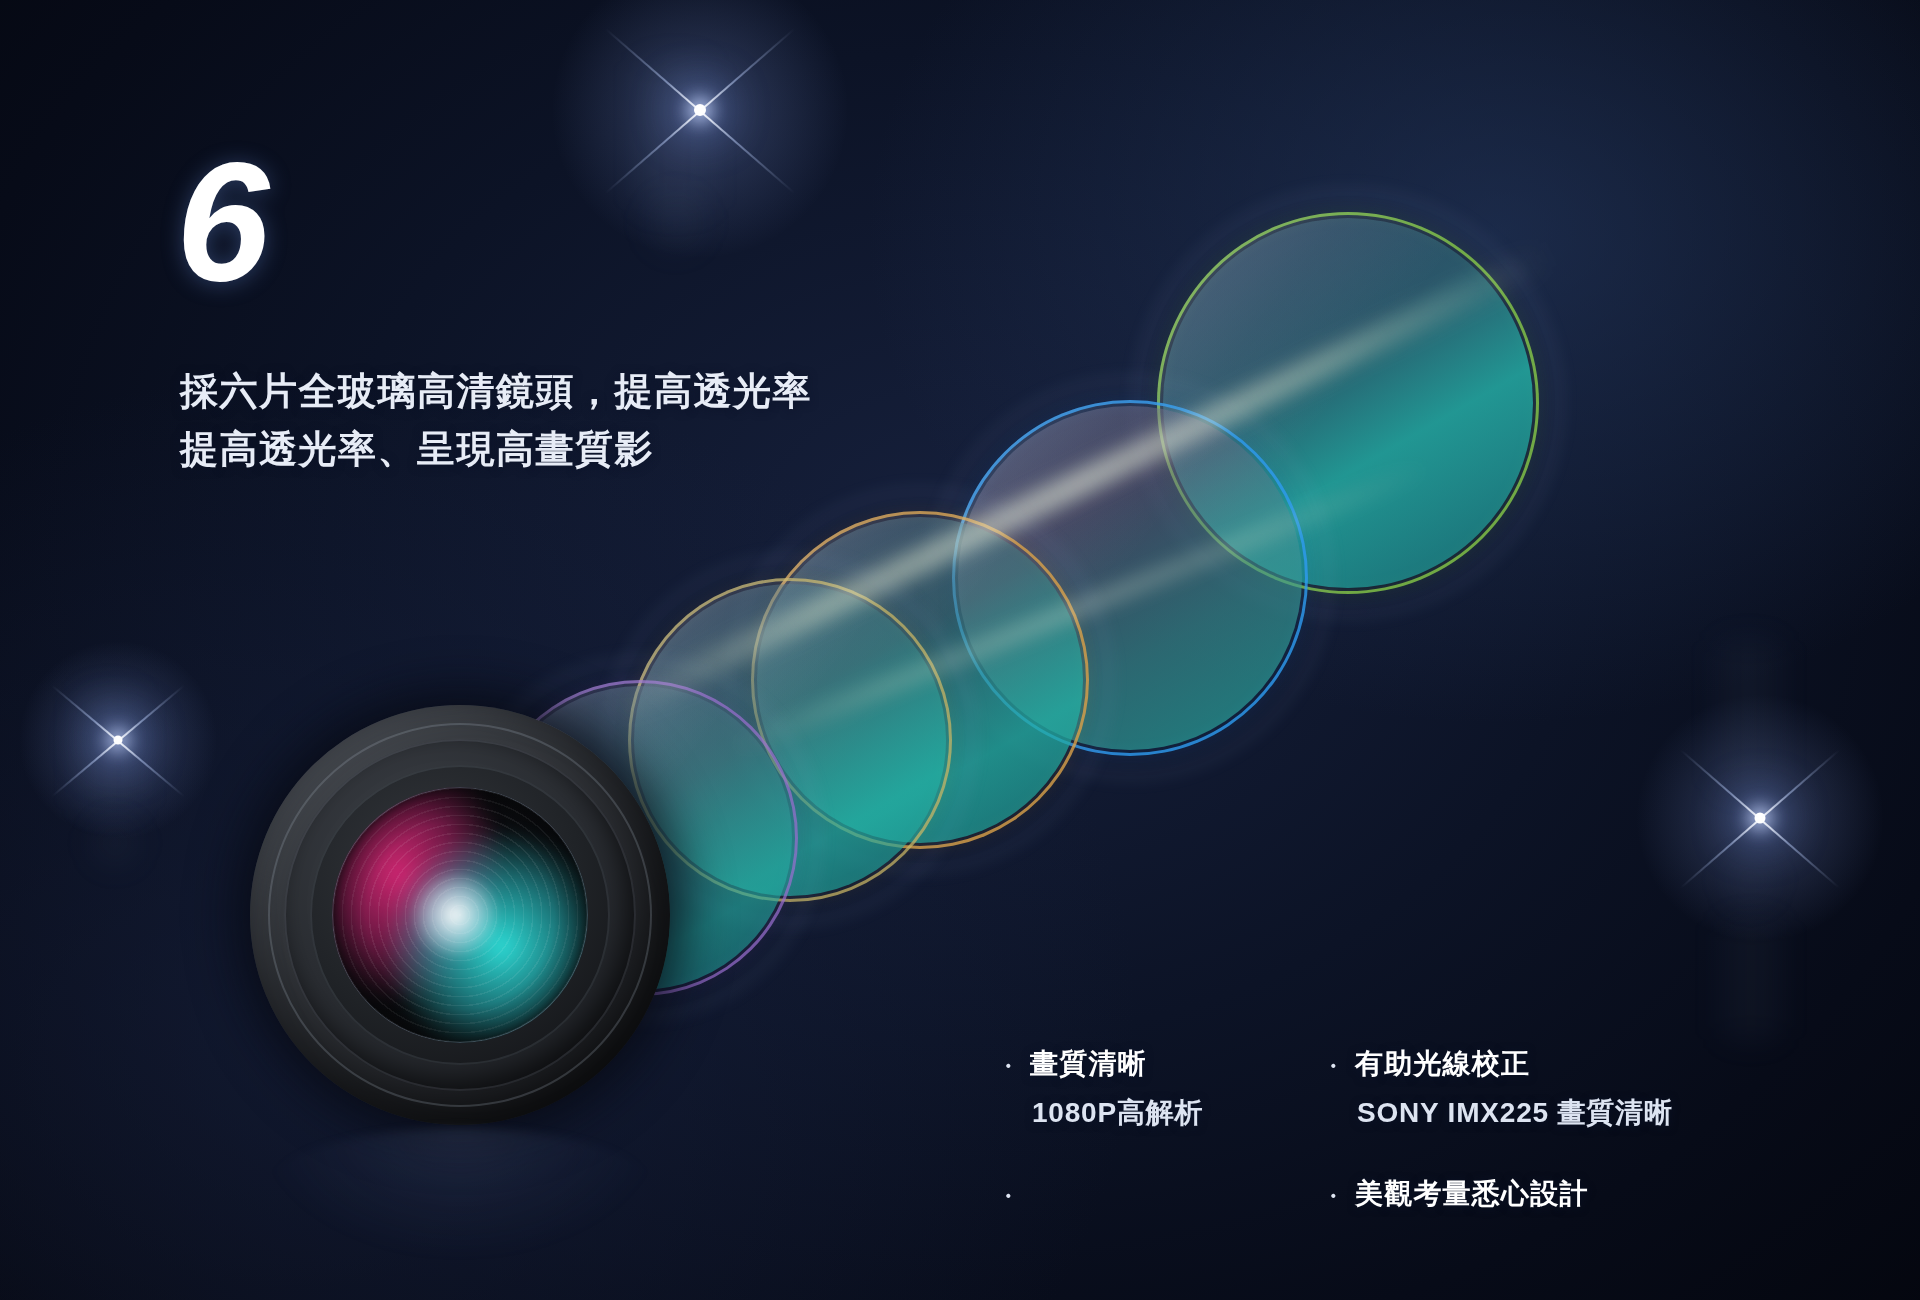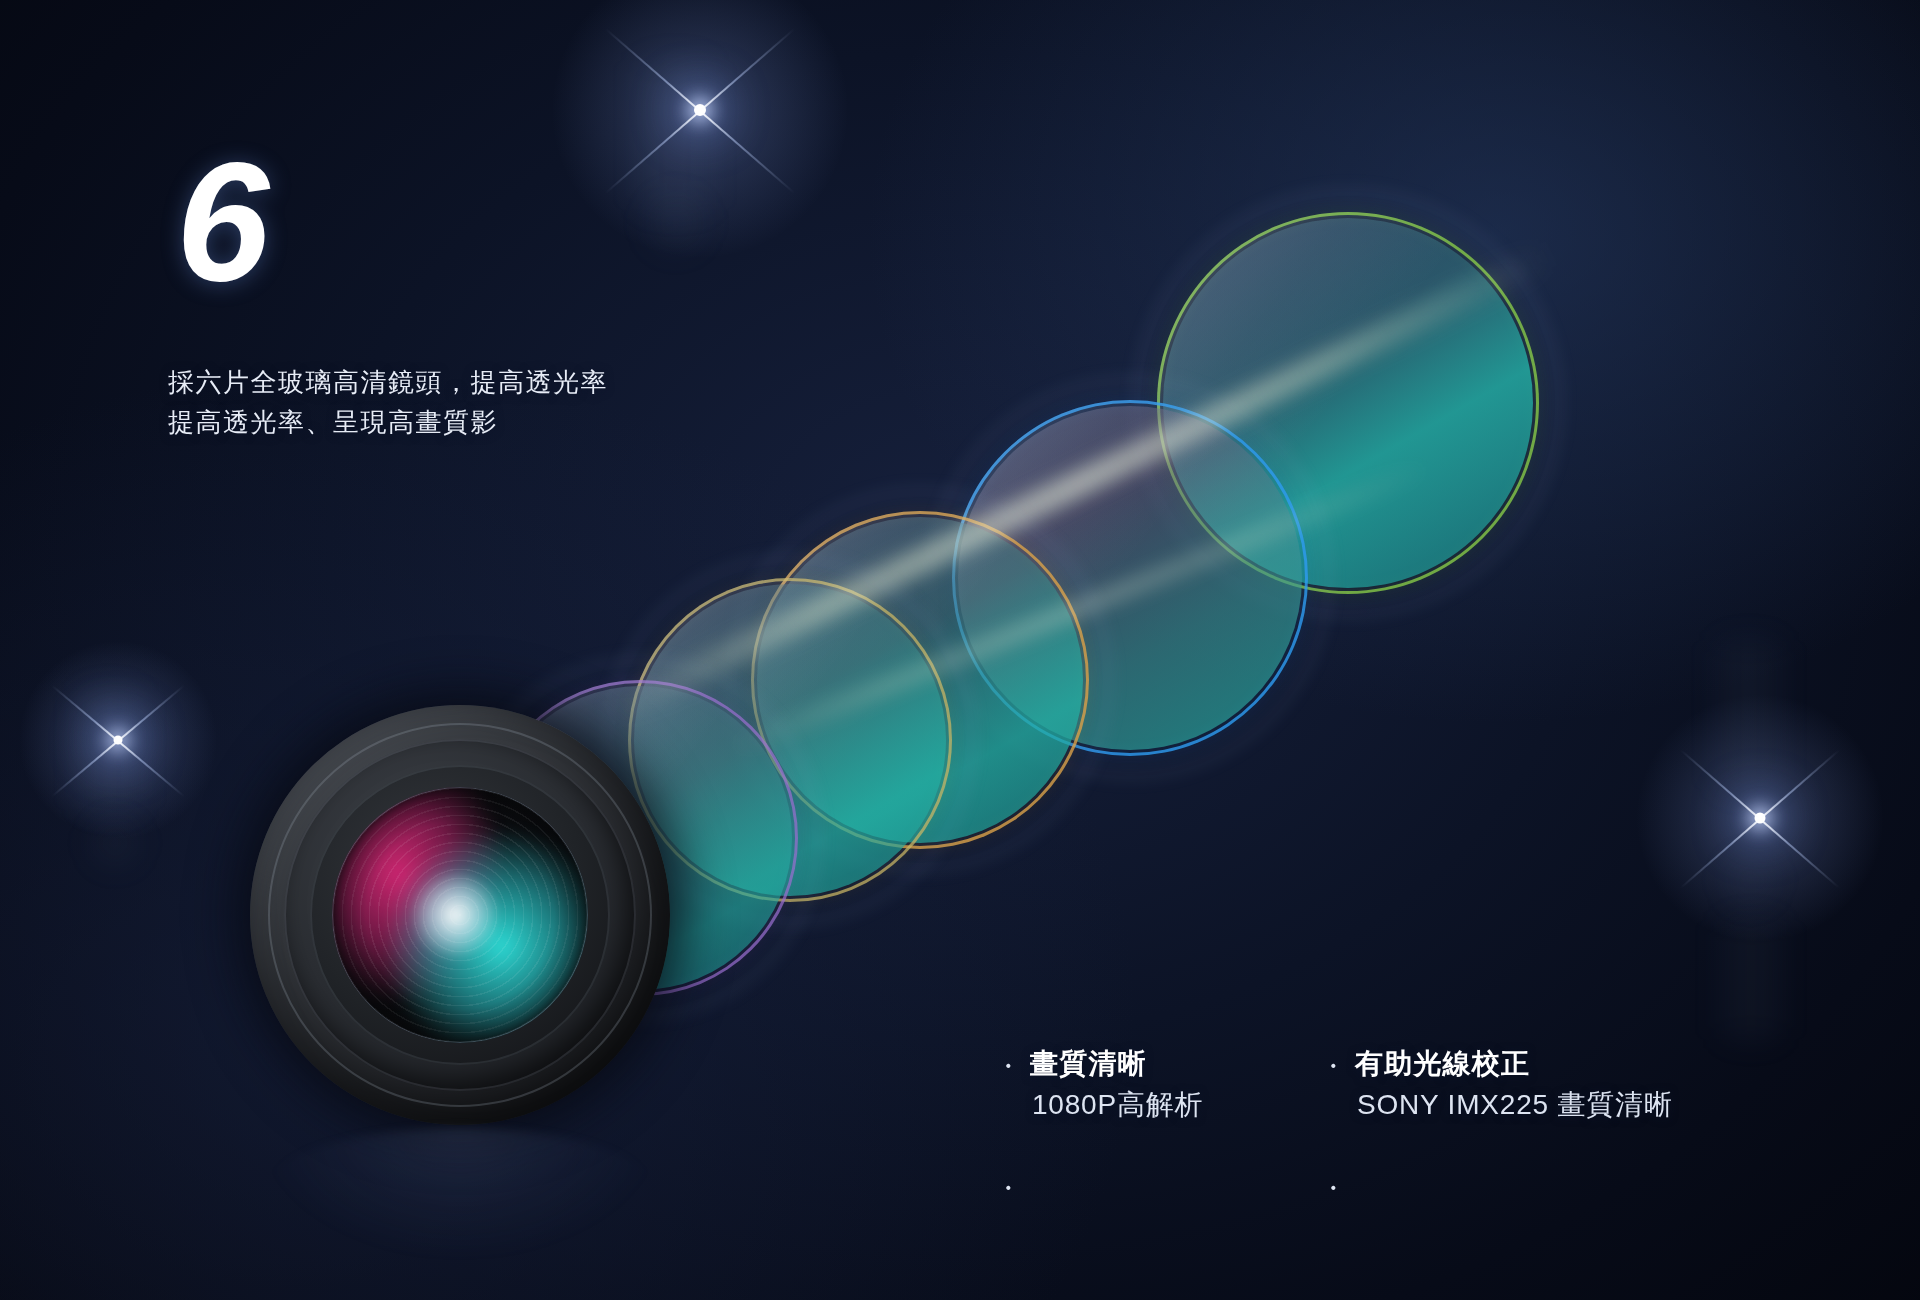--- a/index.html
+++ b/index.html
@@ -88,23 +88,23 @@
     font-size:168px; line-height:.86; font-weight:700;
     font-style:italic; letter-spacing:-6px;
     text-shadow:0 2px 22px rgba(110,150,230,.35);
   }
   #headline .title{
     font-size:69px; line-height:1; font-weight:700;
     letter-spacing:2px; padding-bottom:14px;
     text-shadow:0 2px 18px rgba(110,150,230,.30);
   }
   #lede{
-    position:absolute; left:168px; top:363px;
-    color:#e7ecf6; font-size:26px; line-height:1.52; letter-spacing:1.5px;
-    font-weight:400;
+    position:absolute; left:180px; top:363px;
+    color:#e7ecf6; font-size:38px; line-height:1.52; letter-spacing:1.5px;
+    font-weight:700;
     text-shadow:0 1px 10px rgba(10,18,40,.85);
   }
 
   #sub-headline{
     position:absolute; left:1032px; top:941px;
     color:#ffffff; font-size:56px; font-weight:700; letter-spacing:3px;
     text-shadow:0 2px 18px rgba(10,18,40,.9);
   }
 
   #features{
@@ -114,22 +114,22 @@
   .feature{ display:flex; align-items:flex-start; gap:9px; }
   .feature .dot{
     color:#dfe6f3; font-size:26px; line-height:1; padding-top:7px; flex:0 0 auto;
   }
   .feature .body{ display:flex; flex-direction:column; }
   .feature .f-title{
     color:#ffffff; font-size:28px; font-weight:700; letter-spacing:1.2px; line-height:1.3;
     text-shadow:0 1px 8px rgba(10,18,40,.9);
   }
   .feature .f-desc{
-    color:#dde4f1; font-size:28px; font-weight:400; letter-spacing:.8px; line-height:1.45;
-    margin-top:3px; padding-left:2px;
+    color:#dde4f1; font-size:28px; font-weight:700; letter-spacing:.8px; line-height:1.45;
+    margin-top:11px; padding-left:2px;
     text-shadow:0 1px 8px rgba(10,18,40,.9);
   }
 </style>
 </head>
 <body>
 
 <div id="stage">
 
   <div class="ghost" style="left:640px;top:60px;width:70px;height:150px;"></div>
   <div class="ghost round" style="left:648px;top:195px;width:56px;height:56px;"></div>
@@ -255,18 +255,19 @@
       </span>
     </div>
 
     <div class="feature">
       <span class="dot">・</span>
     </div>
 
     <div class="feature">
       <span class="dot">・</span>
       <span class="body">
+        <span class="f-title">美觀考量悉心設計</span>
       </span>
     </div>
 
   </div>
 
 </div>
 
 </body></html>

